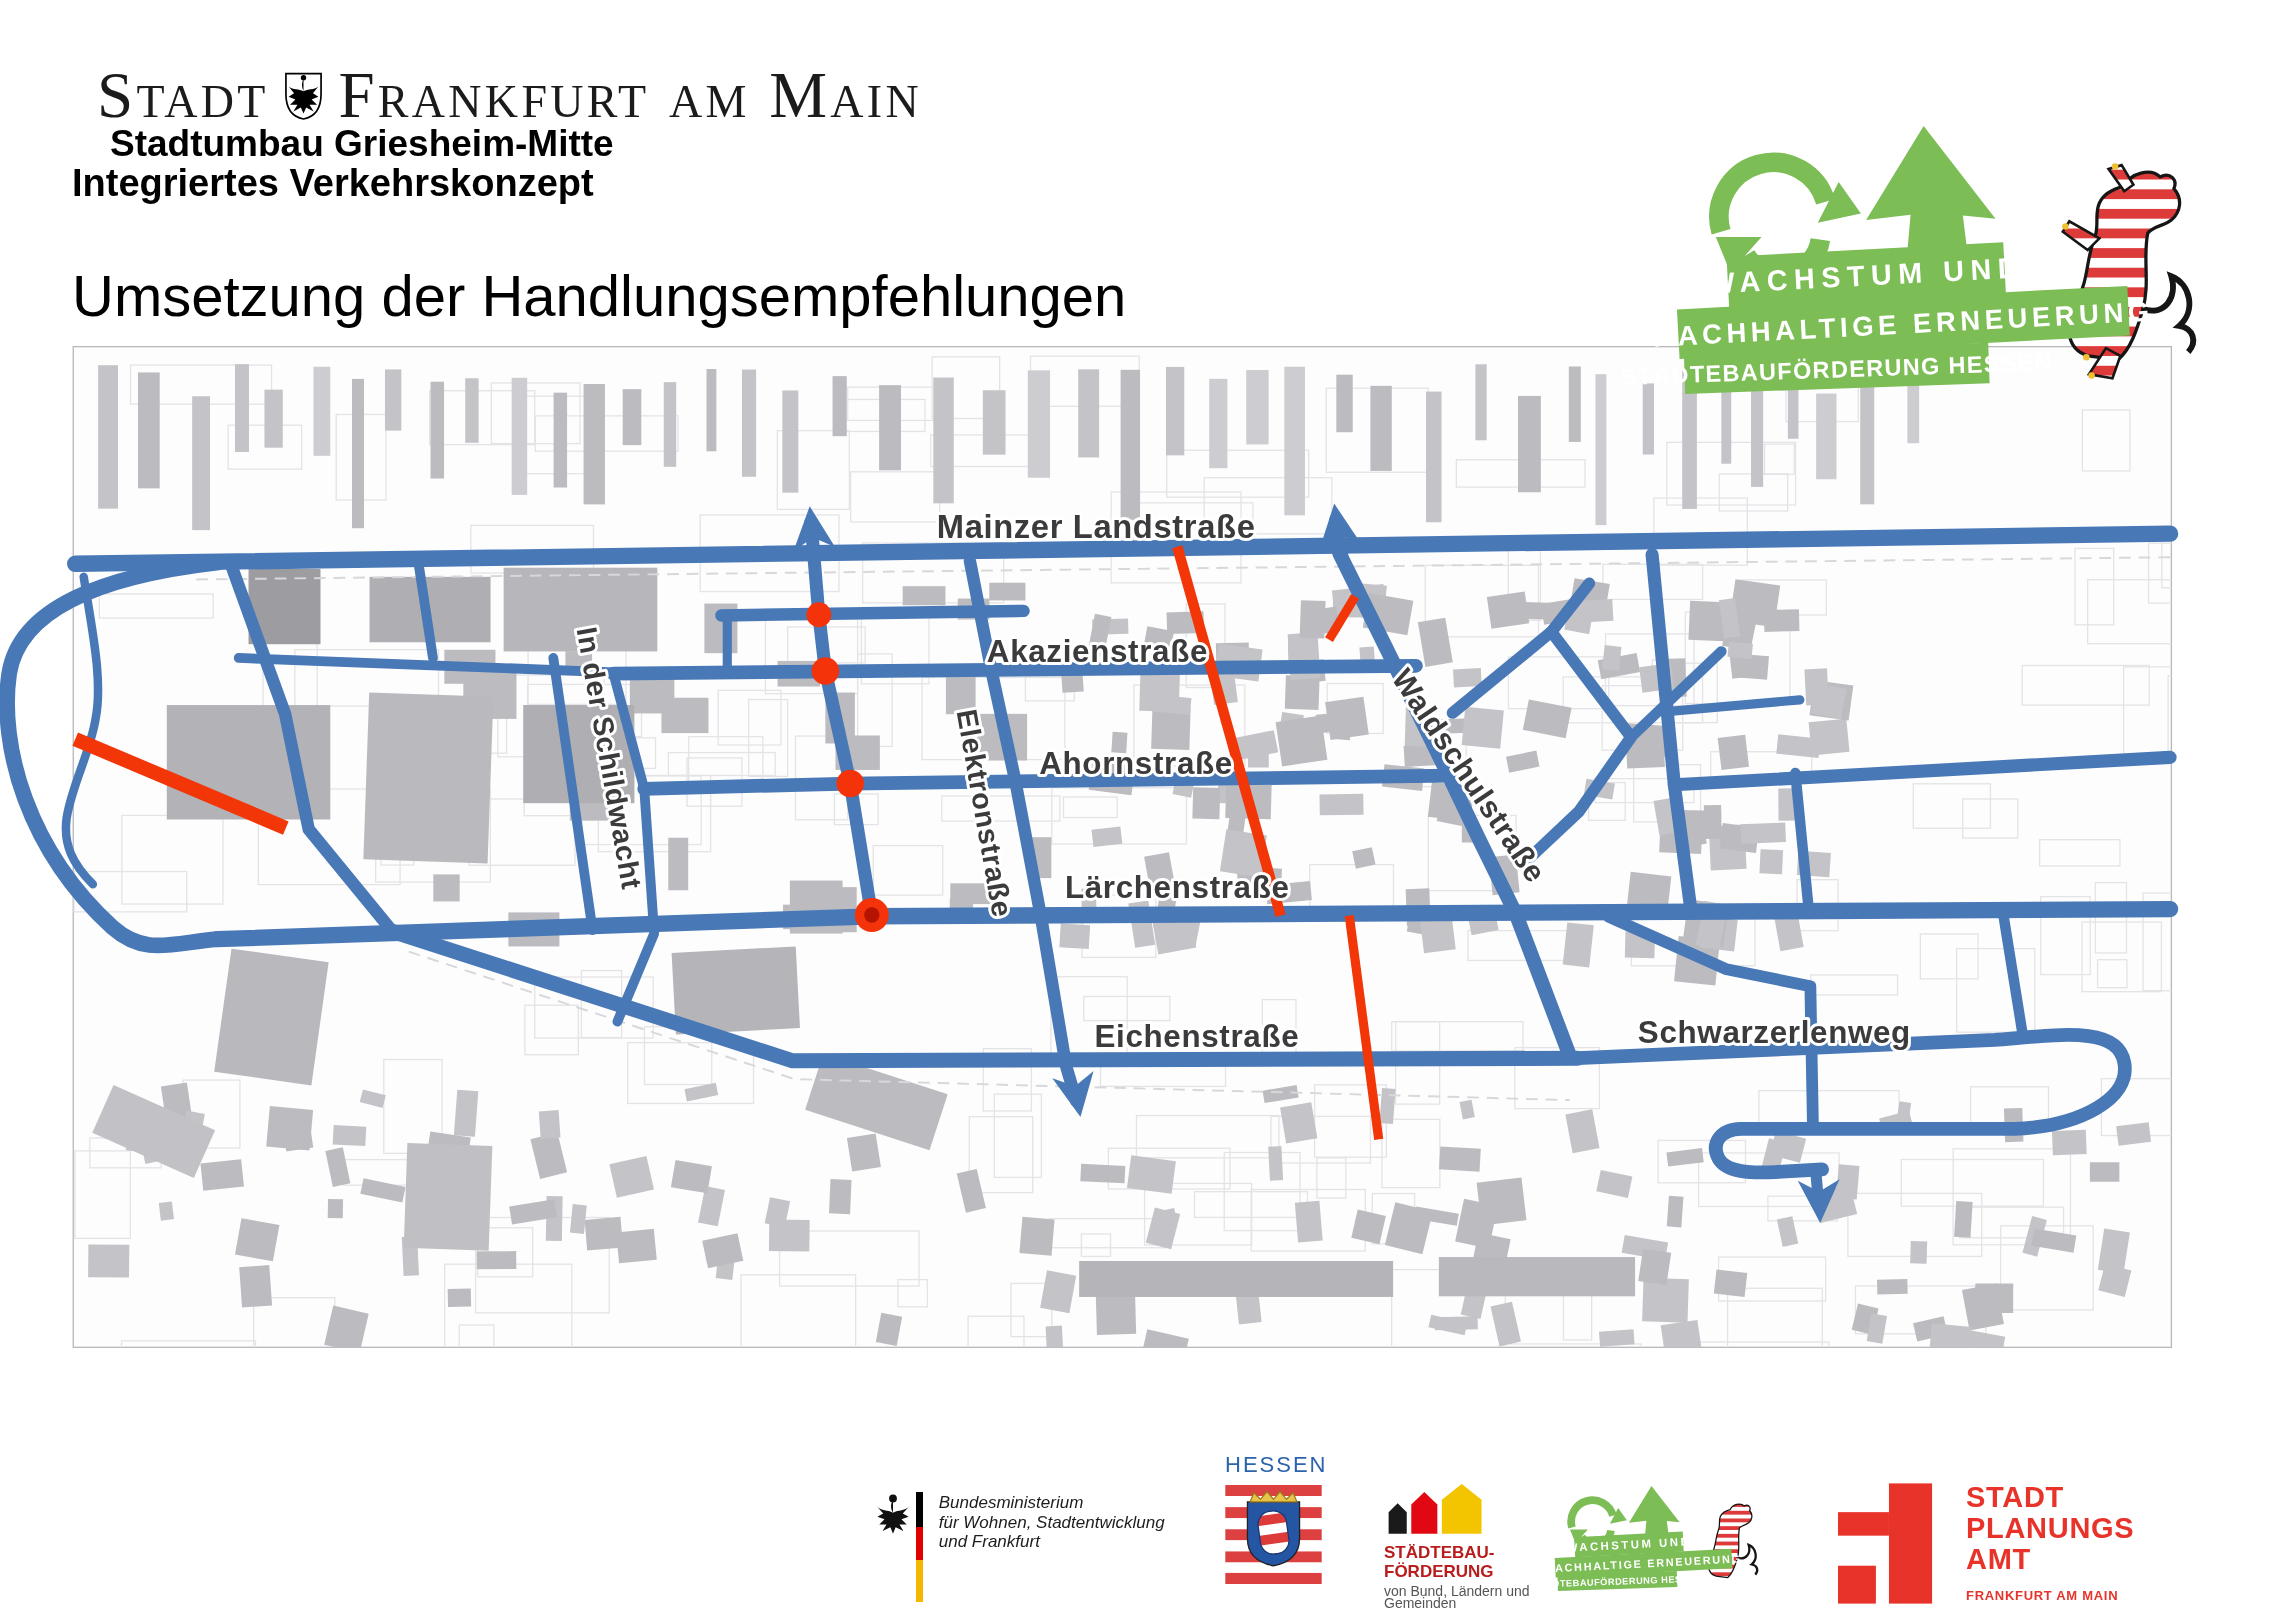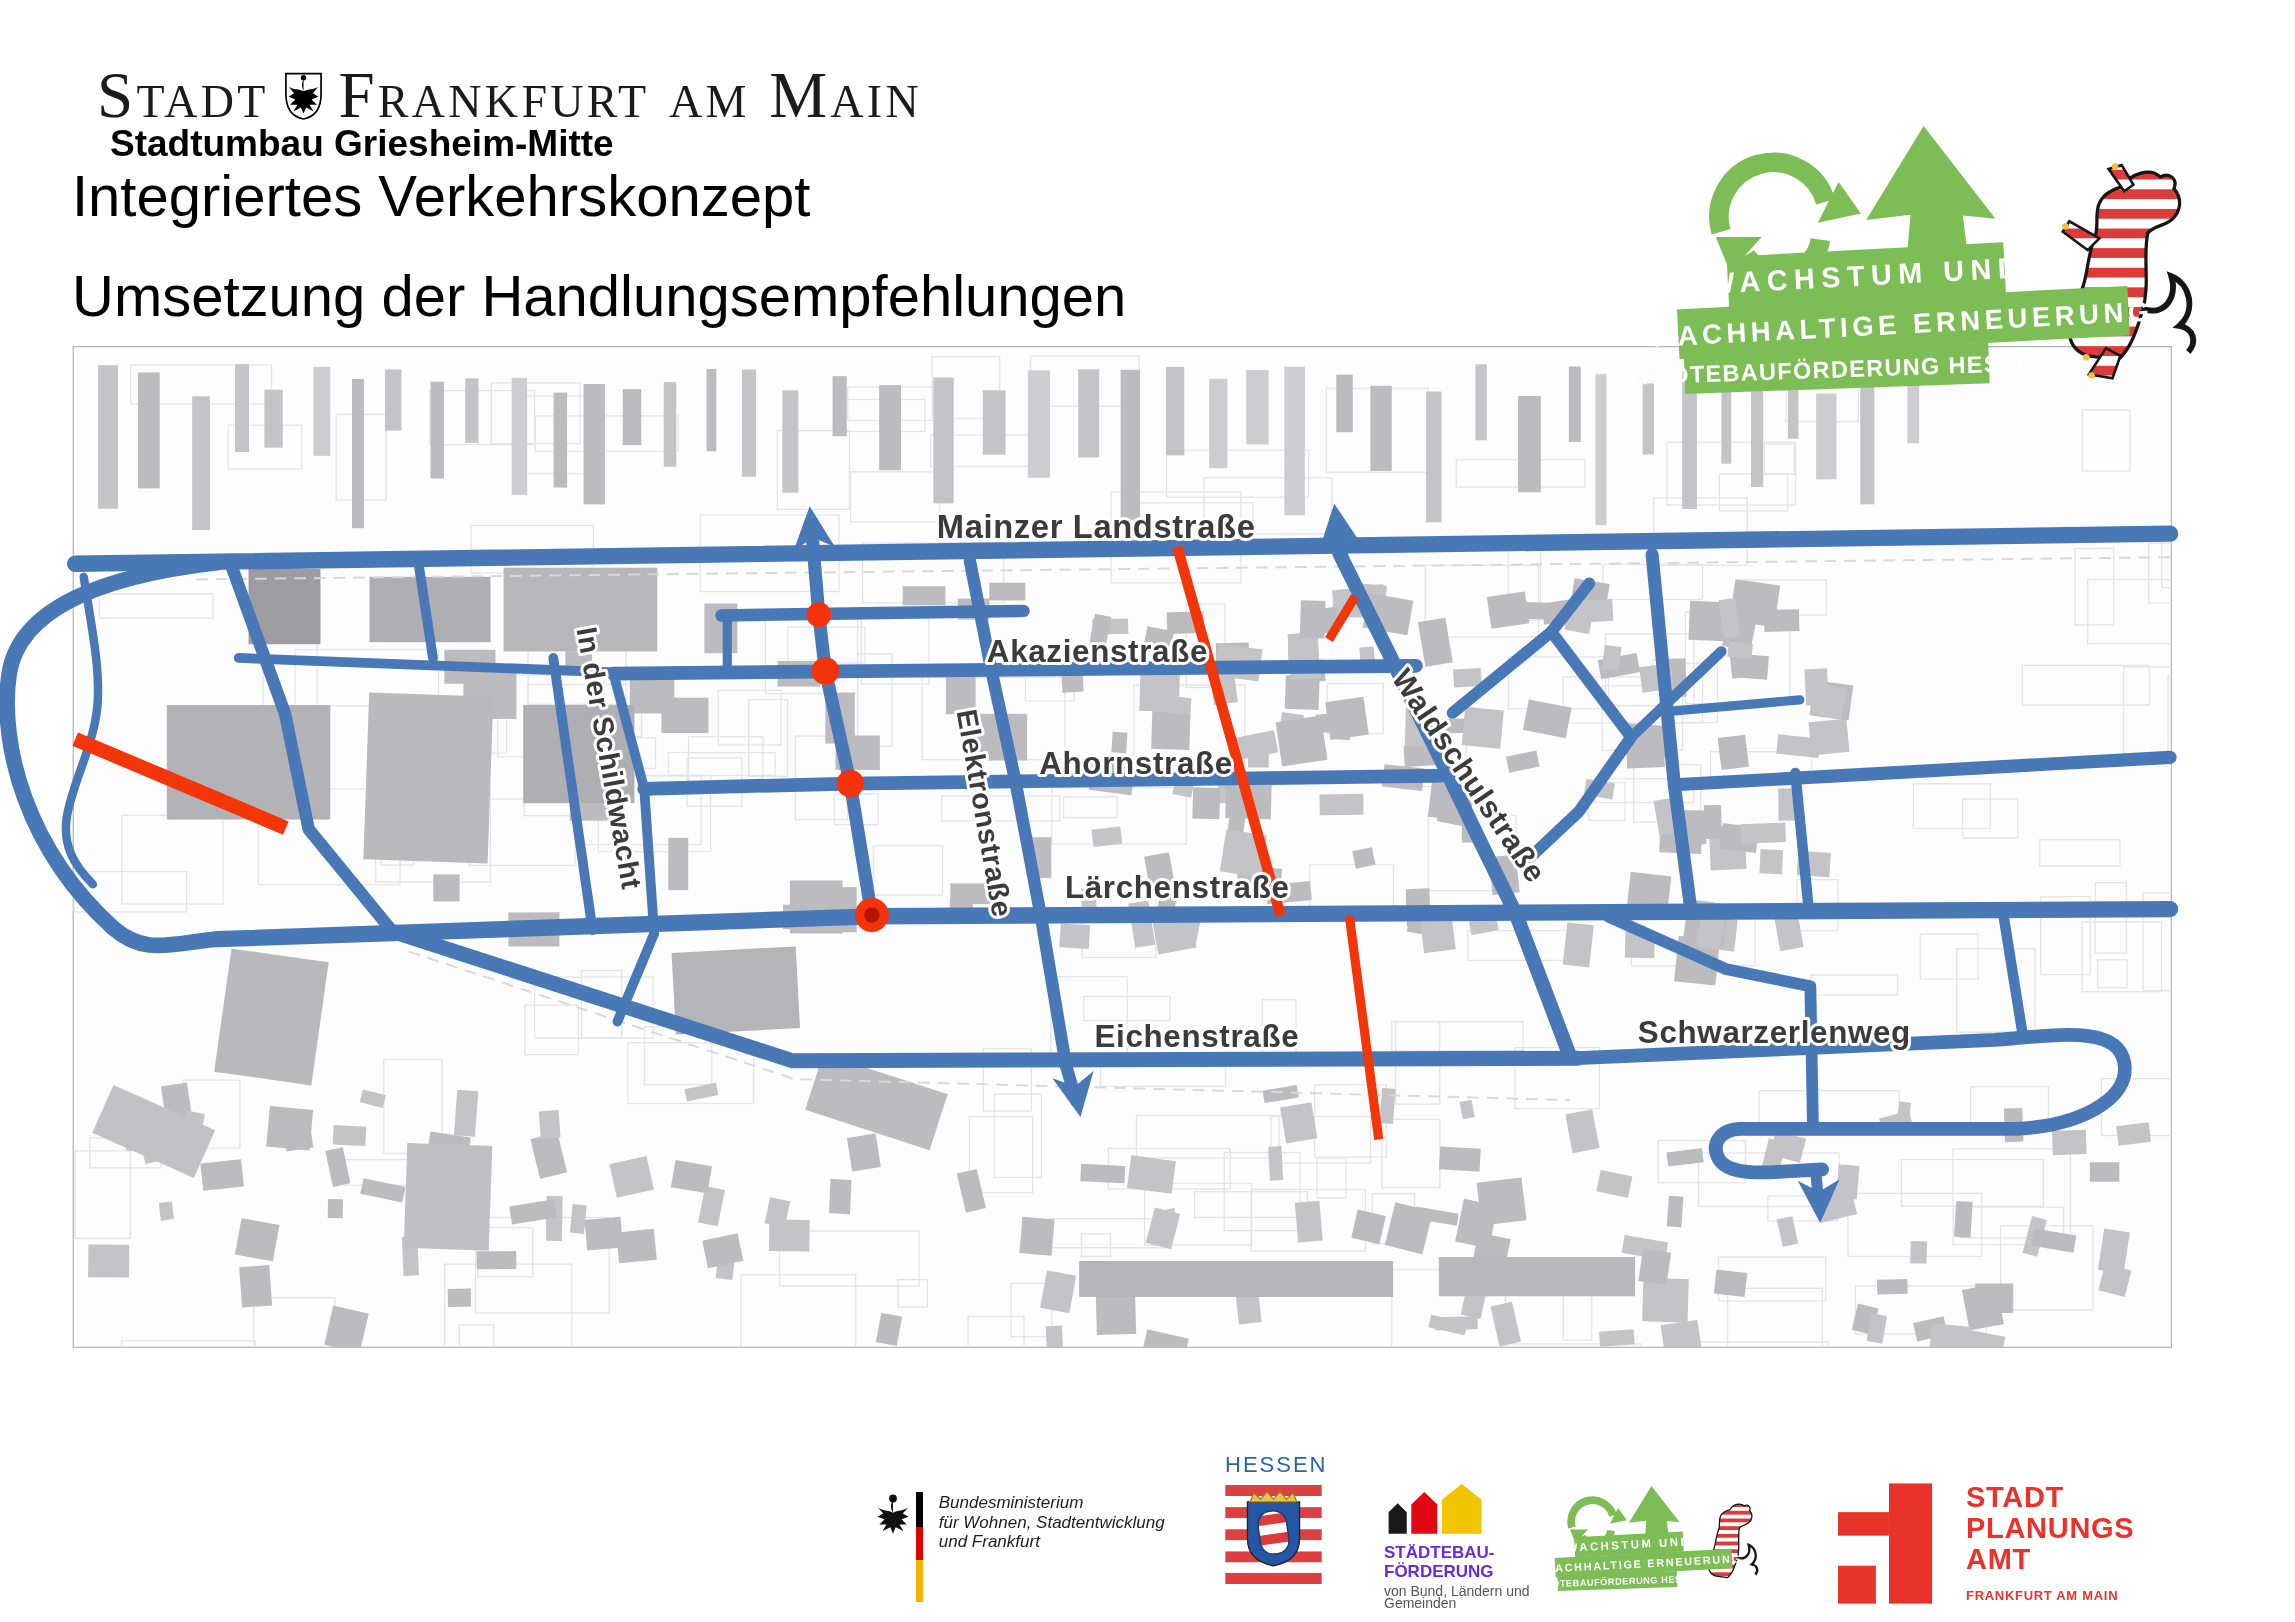--- a/index.html
+++ b/index.html
@@ -3,33 +3,33 @@
 <meta charset="utf-8">
 <style>
   html,body{margin:0;padding:0;background:#ffffff;}
   body{width:2295px;height:1622px;position:relative;font-family:"Liberation Sans",sans-serif;overflow:hidden;}
   .abs{position:absolute;}
   
   #city-logo{left:97px;top:63px;display:flex;align-items:center;color:#1b1b1b;}
   #city-logo .lg{font-family:"Liberation Serif",serif;font-variant:small-caps;font-weight:400;font-size:65px;letter-spacing:3.3px;line-height:1;}
   #city-logo svg{margin:0 14.4px;}
   .h1{left:73px;top:123px;font-size:37px;font-weight:700;color:#000;white-space:nowrap;margin-left:37px;}
-  .h2{left:72px;top:162px;font-size:58px;font-weight:400;color:#000;white-space:nowrap;}
+  .h2{left:72px;top:162px;font-size:38px;font-weight:700;color:#000;white-space:nowrap;}
   .h3{left:72px;top:262px;font-size:58px;font-weight:400;color:#000;white-space:nowrap;}
   
   .badge-box{overflow:visible;}
   .badge-box text{font-family:"Liberation Sans",sans-serif;font-weight:700;fill:#ffffff;}
   
   #f-bmwsb{left:874px;top:1492px;display:flex;align-items:flex-start;font-style:italic;}
   #f-bmwsb .bar{width:7.2px;height:110px;margin-left:3.9px;background:linear-gradient(#000 0 32%,#e10000 32% 62%,#f6b500 62% 100%);}
   #f-bmwsb .txt{margin-left:15.7px;color:#1d1d1f;font-size:17px;line-height:19.6px;padding-top:1.3px;}
   #f-hessen{left:1225px;top:1452px;}
   #f-hessen .t{color:#2b63ac;font-size:22px;letter-spacing:2px;font-weight:400;}
   #f-sbf{left:1384px;top:1484px;}
-  #f-sbf .l1{font-size:17px;font-weight:700;color:#6d28d9;line-height:19.6px;margin-top:7.9px;}
+  #f-sbf .l1{font-size:17px;font-weight:700;color:#b91c1c;line-height:19.6px;margin-top:7.9px;}
   #f-sbf .sub{font-size:14px;color:#555;line-height:12.4px;margin-top:3px;}
   #f-spa{left:1838px;top:1482px;display:flex;}
   #f-spa .txt{margin-left:30px;color:#e8332a;}
   #f-spa .big{font-size:29px;font-weight:700;line-height:31px;letter-spacing:0.7px;}
   #f-spa .sm{font-size:13px;font-weight:700;margin-top:13px;letter-spacing:0.7px;}
   svg{display:block;}
 </style>
 </head>
 <body>
 

